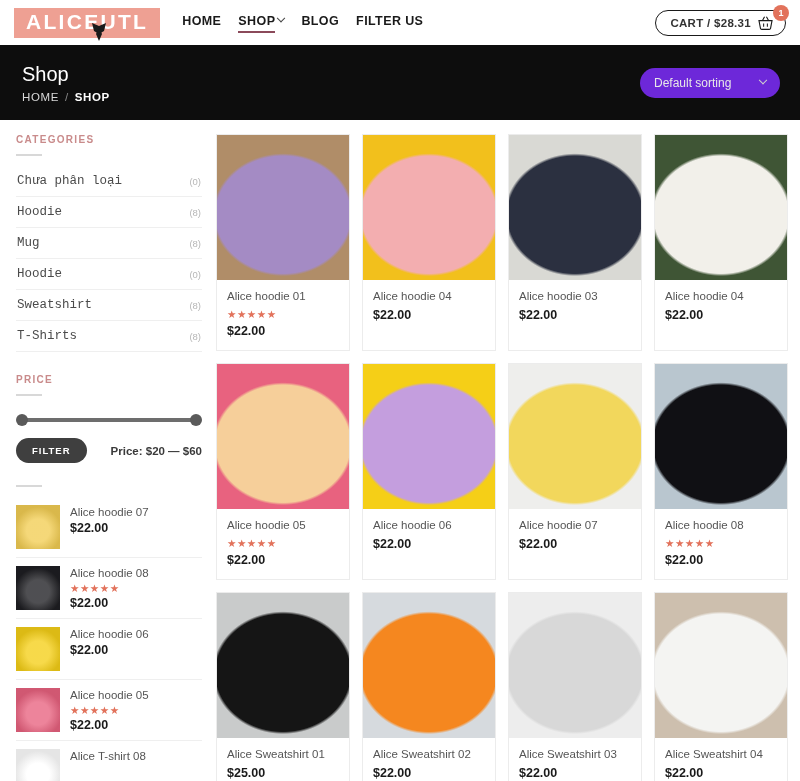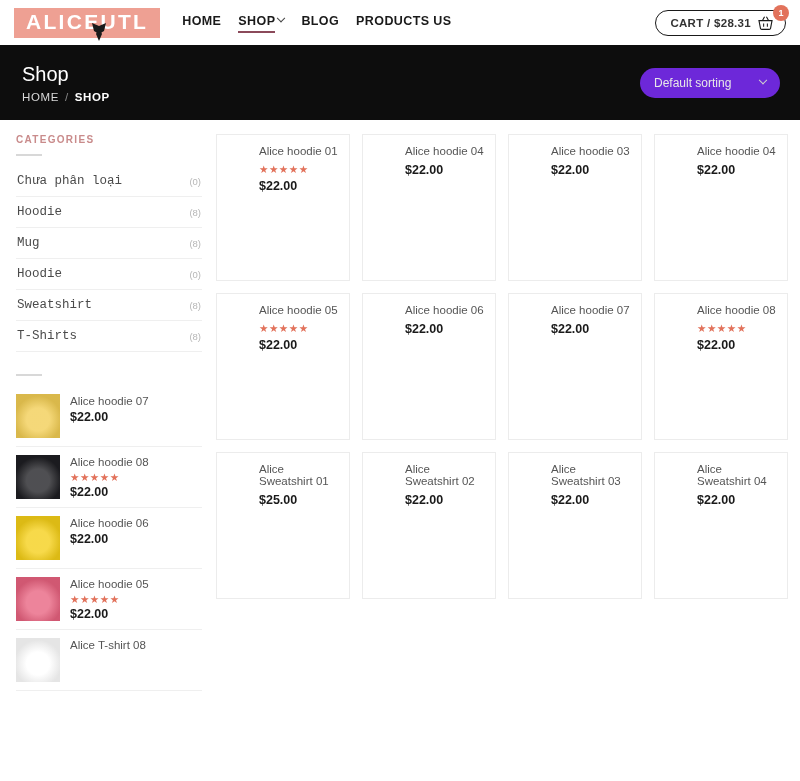--- a/index.html
+++ b/index.html
@@ -229,23 +229,22 @@
 
   
   .grid {
     display: grid;
     grid-template-columns: repeat(4, 1fr);
     gap: 12px;
   }
   .card {
     background: #fff;
     border: 1px solid #ececec;
-    display: flex; flex-direction: row;
+    display: flex; flex-direction: column;
     cursor: pointer;
-    gap: 32px;
   }
   .card-img {
     height: 145px;
     background-size: cover;
     background-position: center;
   }
   .card-body { padding: 10px 10px 12px 10px; }
   .card-name { font-size: 11.5px; color: #555; margin-bottom: 6px; }
   .card-price { font-size: 12.5px; font-weight: 700; color: #1a1a1a; }
   .card .stars { margin-bottom: 4px; }
@@ -271,21 +270,21 @@
       <span>HOME</span>
     </div>
     <div class="nav-item active">
       <span>SHOP</span>
       <span class="caret"></span>
     </div>
     <div class="nav-item">
       <span>BLOG</span>
     </div>
     <div class="nav-item">
-      <span>PRODUCTS US</span>
+      <span>FILTER US</span>
     </div>
   </nav>
 
   <div class="cart">
     <div class="cart-pill">
       <span>CART / $28.31</span>
       <svg width="15" height="14" viewBox="0 0 16 15">
         <path d="M1 5 h14 l-1.6 8.2 a1.4 1.4 0 0 1 -1.4 1.1 h-8 a1.4 1.4 0 0 1 -1.4 -1.1 Z" fill="none" stroke="#1a1a1a" stroke-width="1.2"></path>
         <path d="M4.6 5 L7 0.9 M11.4 5 L9 0.9" fill="none" stroke="#1a1a1a" stroke-width="1.2"></path>
         <path d="M6 8 v3.5 M10 8 v3.5" stroke="#1a1a1a" stroke-width="1.1"></path>
@@ -338,20 +337,34 @@
             <span class="cat-name">Sweatshirt</span>
             <span class="cat-count">(8)</span>
           </div>
           <div class="cat-row">
             <span class="cat-name">T-Shirts</span>
             <span class="cat-count">(8)</span>
           </div>
         </div>
     </div>
 
+    <div class="widget">
+      <div class="widget-title">PRICE</div>
+      <div class="widget-rule"></div>
+      <div class="slider-wrap">
+        <div class="slider-track">
+          <div class="slider-knob left"></div>
+          <div class="slider-knob right"></div>
+        </div>
+      </div>
+      <div class="price-row">
+        <button class="filter-btn">FILTER</button>
+        <span class="price-label">Price: $20 — $60</span>
+      </div>
+    </div>
 
     <div class="widget">
       <div class="widget-rule"></div>
       <div id="np-list">
           <div class="np-row">
             <div class="np-thumb" style="background: radial-gradient(circle at 50% 58%, rgba(255, 255, 255, 0.22) 0px, rgba(255, 255, 255, 0.22) 34%, rgba(0, 0, 0, 0.1) 70%) rgb(242, 205, 83);"></div>
             <div class="np-info">
               <div class="np-name">Alice hoodie 07</div>
               <div class="np-price">$22.00</div>
             </div>

